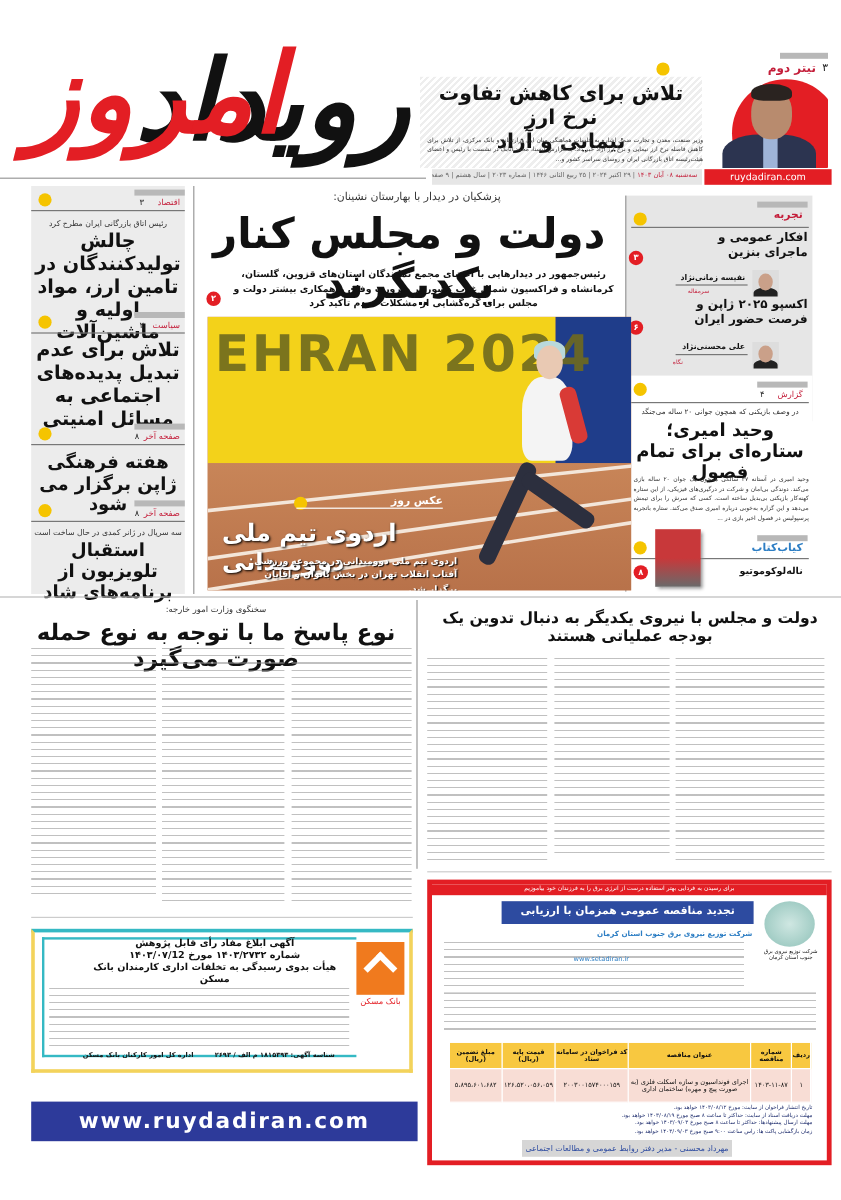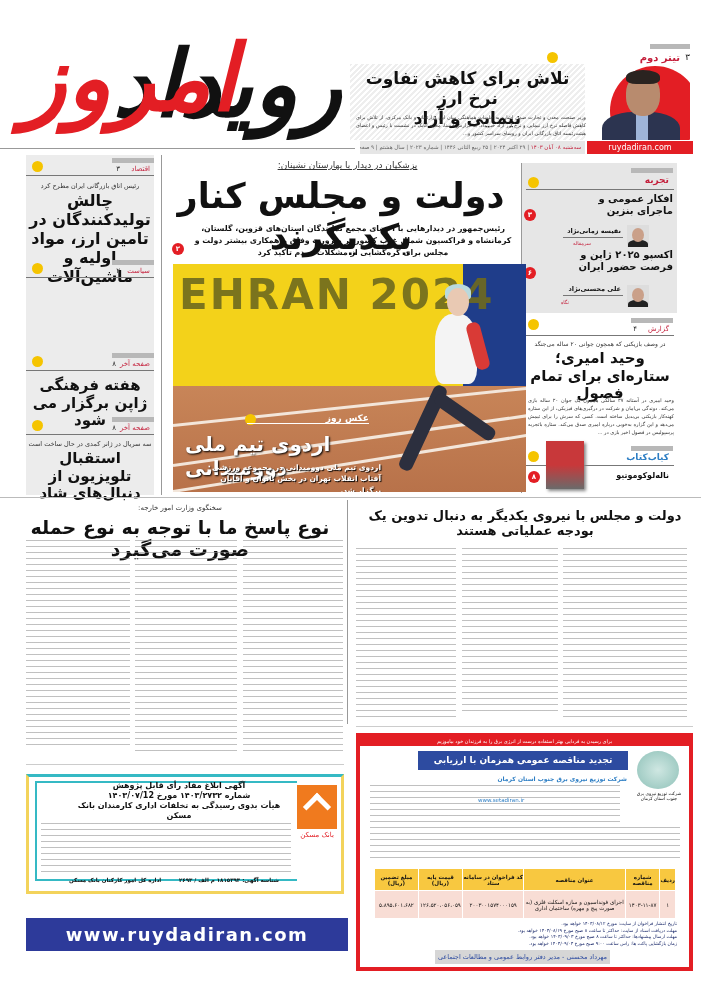--- a/index.html
+++ b/index.html
@@ -103,55 +103,56 @@
   </div>
   <div class="abs" style="left:6px;top:74px;width:230px;font-size:5px;line-height:1.55;text-align:justify;color:#333;">وزیر صنعت، معدن و تجارت ضمن اشاره به جلسات هماهنگی میان این وزارتخانه و بانک مرکزی، از تلاش برای کاهش فاصله نرخ ارز نیمایی و نرخ ارز آزاد خبر داد. به گزارش ایسنا، محمد اتابک در نشست با رئیس و اعضای هیئت‌رئیسه اتاق بازرگانی ایران و روسای سراسر کشور و...</div>
 </div>
 
 <div id="datebar">
   <div class="line"></div>
   <div class="gray"><b>سه‌شنبه ۰۸ آبان ۱۴۰۳</b> <span>| ۲۹ اکتبر ۲۰۲۴ | ۲۵ ربیع الثانی ۱۴۴۶ | شماره ۲۰۲۳ | سال هشتم | ۹ صفحه | قیمت ۵۰۰۰ تومان</span></div>
   <div class="red">ruydadiran.com</div>
 </div>
 
-<div class="kicker" style="left:175px;top:160px;width:345px;font-size:9px;text-decoration:underline;">پزشکیان در دیدار با بهارستان نشینان:</div>
+<div class="kicker" style="left:175px;top:160px;width:345px;font-size:9px;">پزشکیان در دیدار با بهارستان نشینان:</div>
 <div class="hl" style="left:160px;top:176px;width:362px;font-size:35px;letter-spacing:-1px;">دولت و مجلس کنار یکدیگرند</div>
 <div class="abs" style="left:186px;top:223px;width:334px;font-size:7.8px;font-weight:bold;text-align:center;line-height:1.55;">رئیس‌جمهور در دیدارهایی با اعضای مجمع نمایندگان استان‌های قزوین، گلستان، کرمانشاه و فراکسیون شمال غرب کشور بر ضرورت وفاق و همکاری بیشتر دولت و مجلس برای گره‌گشایی از مشکلات مردم تأکید کرد</div>
 <div class="pgbadge" style="left:172px;top:243px;">۲</div>
 
 <div id="leftcol">
 
   <div class="graybar" style="right:0;top:3px;width:42px;"></div>
   <div class="sect" style="right:4px;top:10px;">اقتصاد</div>
   <div class="sectnum" style="right:34px;top:10px;">۳</div>
   <div class="dot" style="left:6px;top:6px;"></div>
   <div class="rule" style="left:0;top:20px;width:128px;"></div>
   <div class="kicker" style="left:0;top:27px;width:128px;font-size:6.5px;">رئیس اتاق بازرگانی ایران مطرح کرد</div>
   <div class="hl" style="left:0;top:37px;width:128px;font-size:16px;">چالش تولیدکنندگان در تامین ارز، مواد اولیه و ماشین‌آلات</div>
 
   <div class="graybar" style="right:0;top:105px;width:42px;"></div>
   <div class="sect" style="right:4px;top:112px;">سیاست</div>
   <div class="sectnum" style="right:34px;top:112px;">۲</div>
   <div class="dot" style="left:6px;top:108px;"></div>
   <div class="rule" style="left:0;top:122px;width:128px;"></div>
+  <div class="hl" style="left:0;top:128px;width:128px;font-size:16px;">تلاش برای عدم تبدیل پدیده‌های اجتماعی به مسائل امنیتی</div>
 
   <div class="graybar" style="right:0;top:198px;width:42px;"></div>
   <div class="sect" style="right:4px;top:205px;">صفحه آخر</div>
   <div class="sectnum" style="right:38px;top:205px;">۸</div>
   <div class="dot" style="left:6px;top:201px;"></div>
   <div class="rule" style="left:0;top:215px;width:128px;"></div>
   <div class="hl" style="left:0;top:222px;width:128px;font-size:15px;">هفته فرهنگی ژاپن برگزار می شود</div>
 
   <div class="graybar" style="right:0;top:262px;width:42px;"></div>
   <div class="sect" style="right:4px;top:269px;">صفحه آخر</div>
   <div class="sectnum" style="right:38px;top:269px;">۸</div>
   <div class="dot" style="left:6px;top:265px;"></div>
   <div class="rule" style="left:0;top:279px;width:128px;"></div>
   <div class="kicker" style="left:0;top:285px;width:128px;font-size:6.5px;">سه سریال در ژانر کمدی در حال ساخت است</div>
-  <div class="hl" style="left:0;top:295px;width:128px;font-size:15px;">استقبال تلویزیون از دنبال‌های شاد</div>
+  <div class="hl" style="left:0;top:295px;width:128px;font-size:15px;">استقبال تلویزیون از برنامه‌های شاد</div>
 </div>
 <div class="vrule" style="left:161px;top:155px;height:340px;"></div>
 
 <div id="rightcol">
   <div id="rc-top">
     <div class="graybar" style="right:4px;top:5px;width:42px;"></div>
     <div class="abs" style="right:8px;top:12px;font-size:9px;color:#c41e3a;font-weight:bold;">تجربه</div>
     <div class="dot" style="left:6px;top:14px;"></div>
     <div class="rule" style="left:4px;top:26px;width:148px;"></div>
     <div class="hl" style="right:4px;top:30px;width:100px;font-size:10px;text-align:right;">افکار عمومی و ماجرای بنزین</div>

